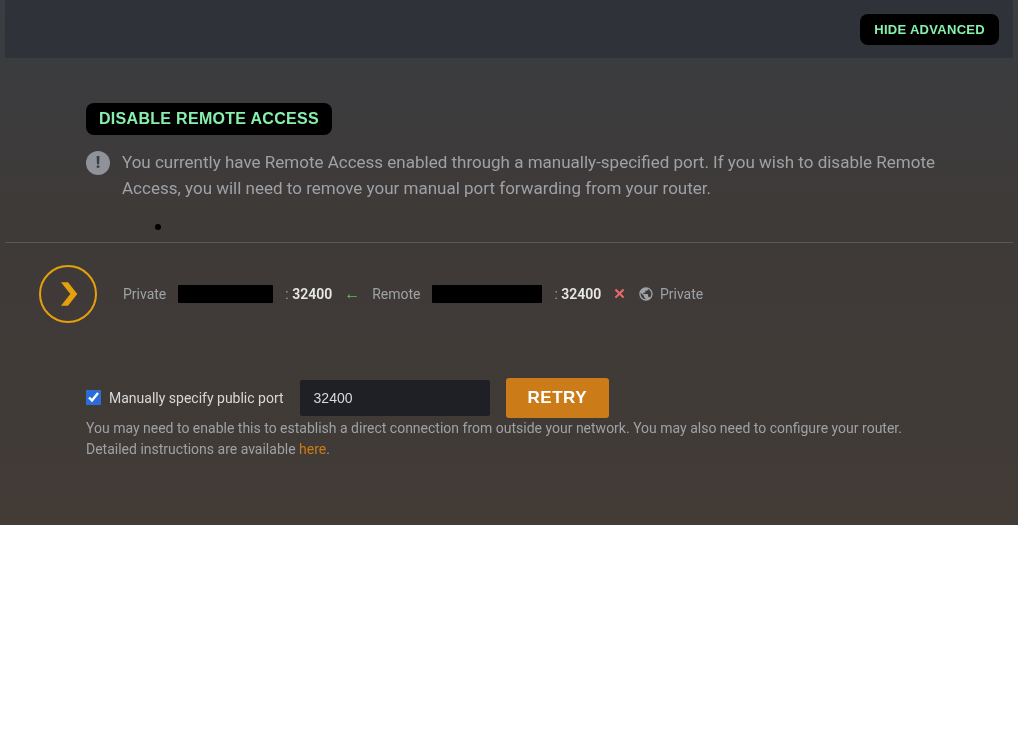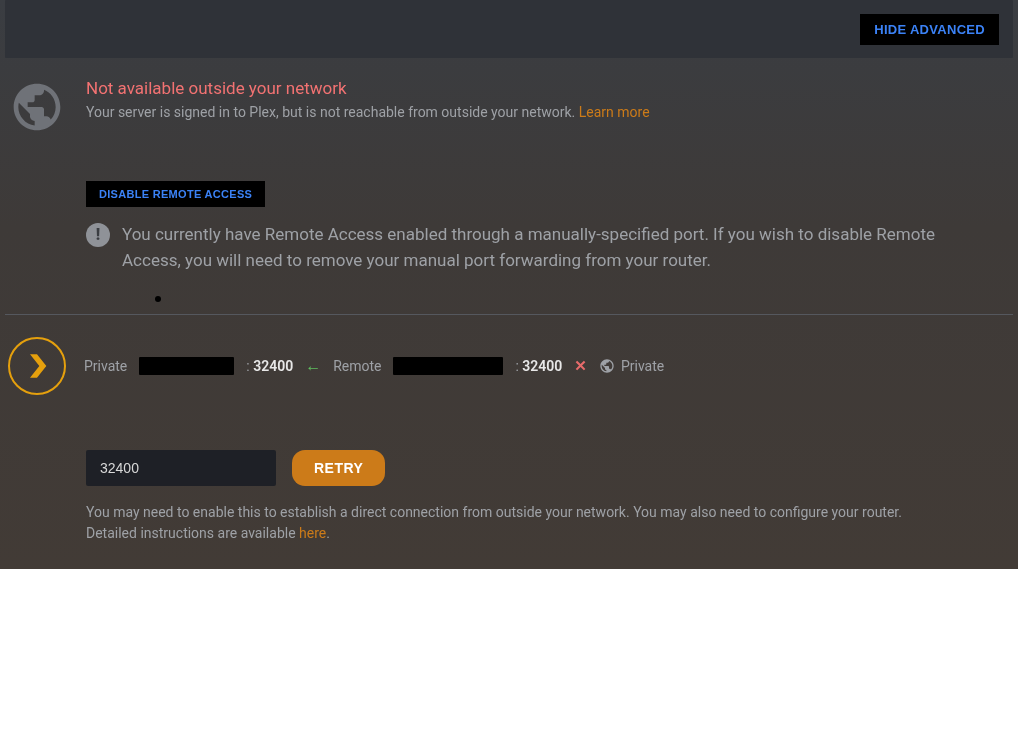--- a/index.html
+++ b/index.html
@@ -23,28 +23,28 @@
       margin: 0 5px 20px 5px;
       height: 58px;
       display: flex;
       justify-content: flex-end;
       align-items: center;
       padding: 0 14px;
       border-radius: 1px;
     }
     .btn-dark {
       background: #000;
-      color: #3b82f6;
+      color: #86efac;
       border: none;
       padding: 8px 14px;
       font-size: 13px;
       font-weight: 700;
       letter-spacing: 0.3px;
       cursor: pointer;
-      border-radius: 0;
+      border-radius: 8px;
     }
     .status-section {
       display: flex;
       align-items: flex-start;
       padding: 0 10px 0 8px;
       gap: 20px;
     }
     .globe-icon-wrap {
       flex-shrink: 0;
       width: 58px;
@@ -71,21 +71,21 @@
     .status-text .learn-more {
       color: #cc7b19;
       text-decoration: none;
       cursor: pointer;
     }
     .disable-section {
       margin: 45px 10px 0 86px;
     }
     .btn-dark.small {
       padding: 7px 13px;
-      font-size: 11px;
+      font-size: 16px;
     }
     .disable-info {
       display: flex;
       gap: 12px;
       margin-top: 14px;
       align-items: flex-start;
     }
     .excl-icon {
       flex-shrink: 0;
       width: 24px;
@@ -121,21 +121,22 @@
       background: #000;
       border-radius: 50%;
       position: absolute;
       left: 155px;
       top: -18px;
     }
     .connection-row {
       display: flex;
       align-items: center;
       padding: 0 10px 0 8px;
-      gap: 18px;
+      gap: 26px;
+      margin-left: 31px;
     }
     .plex-logo {
       width: 58px;
       height: 58px;
       border-radius: 50%;
       border: 2px solid #e5a00d;
       display: flex;
       align-items: center;
       justify-content: center;
       flex-shrink: 0;
@@ -213,61 +214,47 @@
       font-size: 14px;
       padding: 10px 14px;
       width: 190px;
       border-radius: 2px;
     }
     .btn-orange {
       background: #cc7b19;
       color: #fff;
       border: none;
       padding: 10px 22px;
-      font-size: 14px;
+      font-size: 17px;
       font-weight: 700;
       letter-spacing: 0.5px;
-      border-radius: 13px;
+      border-radius: 3px;
       cursor: pointer;
     }
     .port-help {
       color: #9ea1a6;
       font-size: 14px;
       line-height: 1.55;
-      margin-top: 16px;
       max-width: 870px;
     }
     .port-help a {
       color: #cc7b19;
       text-decoration: none;
       cursor: pointer;
     }
   </style>
 </head>
 <body>
 
 <div class="app-panel">
 
   <div class="top-bar">
     <button class="btn-dark">HIDE ADVANCED</button>
   </div>
 
-  <div class="status-section">
-    <div class="globe-icon-wrap">
-      <svg viewBox="0 0 24 24">
-          <path d="M12 2C6.48 2 2 6.48 2 12s4.48 10 10 10 10-4.48 10-10S17.52 2 12 2zM4 12c0-.61.08-1.21.21-1.78L9 15v1c0 1.1.9 2 2 2v1.93C7.06 19.43 4 16.07 4 12zm13.89 5.4c-.26-.81-1-1.4-1.89-1.4h-1v-3c0-.55-.45-1-1-1h-6v-2h2c.55 0 1-.45 1-1V7h2c1.1 0 2-.9 2-2v-.41C17.92 5.77 20 8.65 20 12c0 2.08-.81 3.98-2.11 5.4z"></path>
-        </svg>
-    </div>
-    <div class="status-text">
-      <div class="title">Not available outside your network</div>
-      <div class="subtitle">
-        <span>Your server is signed in to Plex, but is not reachable from outside your network. </span><a class="learn-more">Learn more</a>
-      </div>
-    </div>
-  </div>
 
   <div class="disable-section">
     <button class="btn-dark small">DISABLE REMOTE ACCESS</button>
     <div class="disable-info">
       <div class="excl-icon">
           <span>!</span>
         </div>
       <div class="disable-text">You currently have Remote Access enabled through a manually-specified port. If you wish to disable Remote Access, you will need to remove your manual port forwarding from your router.</div>
     </div>
   </div>
@@ -296,20 +283,24 @@
         <svg viewBox="0 0 24 24">
             <path d="M12 2C6.48 2 2 6.48 2 12s4.48 10 10 10 10-4.48 10-10S17.52 2 12 2zm-1 17.93c-3.95-.49-7-3.85-7-7.93 0-.62.08-1.21.21-1.79L9 15v1c0 1.1.9 2 2 2v1.93zm6.9-2.54c-.26-.81-1-1.39-1.9-1.39h-1v-3c0-.55-.45-1-1-1H8v-2h2c.55 0 1-.45 1-1V7h2c1.1 0 2-.9 2-2v-.41c2.93 1.19 5 4.06 5 7.41 0 2.08-.8 3.97-2.1 5.39z"></path>
           </svg>
         <span>Private</span>
       </span>
     </div>
   </div>
 
   <div class="port-section">
     <div class="port-row">
+      <label class="check-label">
+        <input type="checkbox" checked="" style="">
+        <span>Manually specify public port</span>
+      </label>
       <input type="text" class="port-input" value="32400" style="">
       <button class="btn-orange">RETRY</button>
     </div>
     <div class="port-help">
       <span>You may need to enable this to establish a direct connection from outside your network. You may also need to configure your router. Detailed instructions are available </span><a>here</a><span>.</span>
     </div>
   </div>
 
 </div>
 

